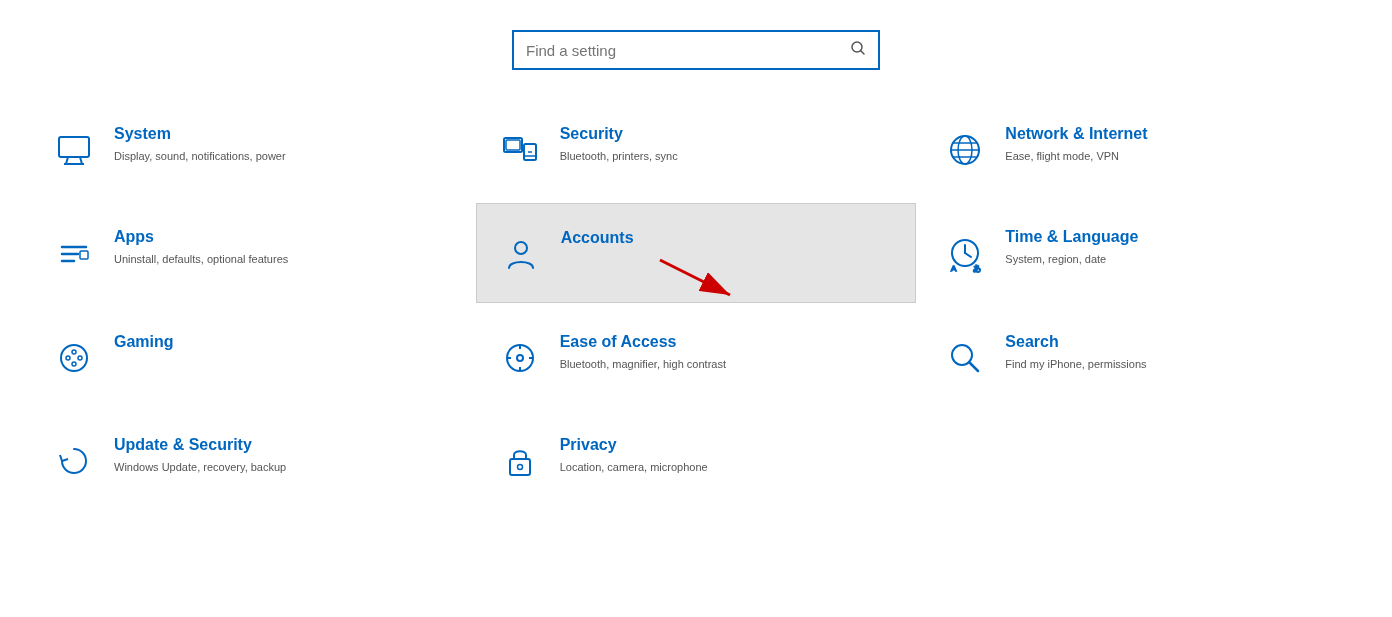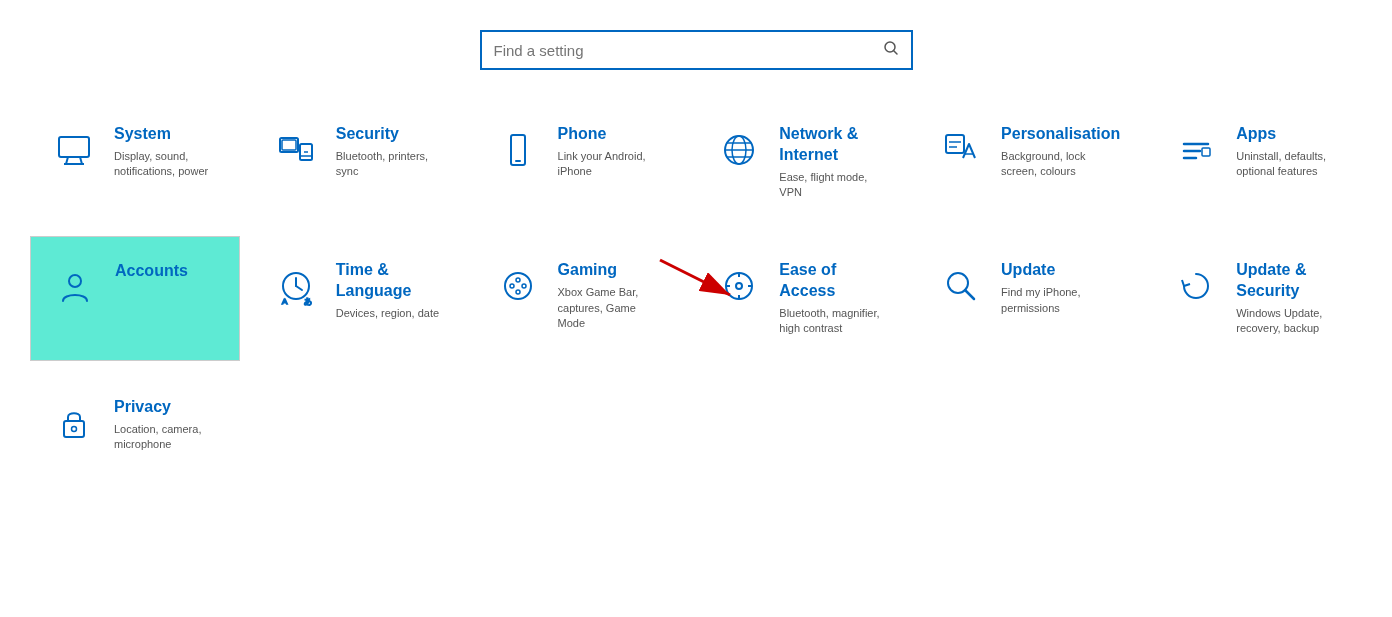--- a/index.html
+++ b/index.html
@@ -13,53 +13,53 @@
     }
     .search-bar-container {
       display: flex;
       justify-content: center;
       padding: 30px 0 20px 0;
     }
     .search-bar {
       display: flex;
       align-items: center;
       border: 2px solid #0067c0;
-      width: 433px;
+      width: 368px;
       padding: 8px 12px;
       background: #fff;
     }
     .search-bar input {
       border: none;
       outline: none;
       font-size: 15px;
       flex: 1;
       color: #666;
       font-family: 'Segoe UI', Arial, sans-serif;
     }
     .search-bar .search-icon-svg {
       color: #555;
       font-size: 16px;
     }
     .settings-grid {
       display: grid;
-      grid-template-columns: repeat(6, 1fr);
-      gap: 12px;
+      grid-template-columns: repeat(3, 1fr);
+      gap: 5px;
       padding: 10px 30px;
     }
     .settings-item {
       display: flex;
       flex-direction: row;
       align-items: flex-start;
       padding: 24px 20px 24px 20px;
       cursor: pointer;
       position: relative;
     }
     .settings-item.highlighted {
       border: 1.5px solid #ccc;
-      background: #5eead4;
+      background: #e5e5e5;
     }
     .settings-item .icon-container {
       width: 48px;
       height: 48px;
       flex-shrink: 0;
       display: flex;
       align-items: center;
       justify-content: center;
       margin-right: 16px;
       margin-top: 2px;
@@ -137,62 +137,35 @@
     </svg>
     </div>
     <div class="text-container">
       <div class="item-title">Security</div>
       <div class="item-desc">Bluetooth, printers, sync</div>
     </div>
   </div>
     <div class="settings-item">
     <div class="icon-container">
       <svg viewBox="0 0 40 40" fill="none" xmlns="http://www.w3.org/2000/svg">
-      <rect x="13" y="5" width="14" height="30" rx="2" stroke="#0067c0" stroke-width="2"></rect>
-      <line x1="18" y1="31" x2="22" y2="31" stroke="#0067c0" stroke-width="2" stroke-linecap="round"></line>
-    </svg>
-    </div>
-    <div class="text-container">
-      <div class="item-title">Phone</div>
-      <div class="item-desc">Link your Android, iPhone</div>
-    </div>
-  </div>
-    <div class="settings-item">
-    <div class="icon-container">
-      <svg viewBox="0 0 40 40" fill="none" xmlns="http://www.w3.org/2000/svg">
       <circle cx="20" cy="20" r="14" stroke="#0067c0" stroke-width="2"></circle>
       <ellipse cx="20" cy="20" rx="7" ry="14" stroke="#0067c0" stroke-width="1.5"></ellipse>
       <line x1="6" y1="20" x2="34" y2="20" stroke="#0067c0" stroke-width="1.5"></line>
       <line x1="8" y1="13" x2="32" y2="13" stroke="#0067c0" stroke-width="1.5"></line>
       <line x1="8" y1="27" x2="32" y2="27" stroke="#0067c0" stroke-width="1.5"></line>
     </svg>
     </div>
     <div class="text-container">
       <div class="item-title">Network &amp; Internet</div>
       <div class="item-desc">Ease, flight mode, VPN</div>
     </div>
   </div>
     <div class="settings-item">
     <div class="icon-container">
       <svg viewBox="0 0 40 40" fill="none" xmlns="http://www.w3.org/2000/svg">
-      <rect x="5" y="5" width="18" height="18" rx="2" stroke="#0067c0" stroke-width="2"></rect>
-      <line x1="8" y1="12" x2="20" y2="12" stroke="#0067c0" stroke-width="1.5"></line>
-      <line x1="8" y1="17" x2="16" y2="17" stroke="#0067c0" stroke-width="1.5"></line>
-      <path d="M22 28 L28 14 L34 28" stroke="#0067c0" stroke-width="2" stroke-linejoin="round"></path>
-      <line x1="24" y1="24" x2="32" y2="24" stroke="#0067c0" stroke-width="1.5"></line>
-    </svg>
-    </div>
-    <div class="text-container">
-      <div class="item-title">Personalisation</div>
-      <div class="item-desc">Background, lock screen, colours</div>
-    </div>
-  </div>
-    <div class="settings-item">
-    <div class="icon-container">
-      <svg viewBox="0 0 40 40" fill="none" xmlns="http://www.w3.org/2000/svg">
       <line x1="8" y1="14" x2="32" y2="14" stroke="#0067c0" stroke-width="2.5" stroke-linecap="round"></line>
       <line x1="8" y1="21" x2="24" y2="21" stroke="#0067c0" stroke-width="2.5" stroke-linecap="round"></line>
       <line x1="8" y1="28" x2="20" y2="28" stroke="#0067c0" stroke-width="2.5" stroke-linecap="round"></line>
       <rect x="26" y="18" width="8" height="8" rx="1" stroke="#0067c0" stroke-width="1.5" fill="none"></rect>
     </svg>
     </div>
     <div class="text-container">
       <div class="item-title">Apps</div>
       <div class="item-desc">Uninstall, defaults, optional features</div>
     </div>
@@ -213,36 +186,35 @@
       <svg viewBox="0 0 40 40" fill="none" xmlns="http://www.w3.org/2000/svg">
       <circle cx="20" cy="20" r="13" stroke="#0067c0" stroke-width="2"></circle>
       <line x1="20" y1="12" x2="20" y2="20" stroke="#0067c0" stroke-width="2" stroke-linecap="round"></line>
       <line x1="20" y1="20" x2="26" y2="24" stroke="#0067c0" stroke-width="2" stroke-linecap="round"></line>
       <text x="6" y="38" font-size="8" fill="#0067c0" font-family="Arial">A</text>
       <text x="28" y="38" font-size="8" fill="#0067c0" font-family="Arial">あ</text>
     </svg>
     </div>
     <div class="text-container">
       <div class="item-title">Time &amp; Language</div>
-      <div class="item-desc">Devices, region, date</div>
+      <div class="item-desc">System, region, date</div>
     </div>
   </div>
     <div class="settings-item">
     <div class="icon-container">
       <svg viewBox="0 0 40 40" fill="none" xmlns="http://www.w3.org/2000/svg">
       <circle cx="20" cy="20" r="13" stroke="#0067c0" stroke-width="2"></circle>
       <circle cx="14" cy="20" r="2" stroke="#0067c0" stroke-width="1.5" fill="none"></circle>
       <circle cx="20" cy="14" r="2" stroke="#0067c0" stroke-width="1.5" fill="none"></circle>
       <circle cx="26" cy="20" r="2" stroke="#0067c0" stroke-width="1.5" fill="none"></circle>
       <circle cx="20" cy="26" r="2" stroke="#0067c0" stroke-width="1.5" fill="none"></circle>
     </svg>
     </div>
     <div class="text-container">
       <div class="item-title">Gaming</div>
-      <div class="item-desc">Xbox Game Bar, captures, Game Mode</div>
     </div>
   </div>
     <div class="settings-item">
     <div class="icon-container">
       <svg viewBox="0 0 40 40" fill="none" xmlns="http://www.w3.org/2000/svg">
       <circle cx="20" cy="20" r="13" stroke="#0067c0" stroke-width="2"></circle>
       <line x1="20" y1="7" x2="20" y2="11" stroke="#0067c0" stroke-width="2"></line>
       <line x1="20" y1="29" x2="20" y2="33" stroke="#0067c0" stroke-width="2"></line>
       <line x1="7" y1="20" x2="11" y2="20" stroke="#0067c0" stroke-width="2"></line>
       <line x1="29" y1="20" x2="33" y2="20" stroke="#0067c0" stroke-width="2"></line>
@@ -255,21 +227,21 @@
     </div>
   </div>
     <div class="settings-item">
     <div class="icon-container">
       <svg viewBox="0 0 40 40" fill="none" xmlns="http://www.w3.org/2000/svg">
       <circle cx="17" cy="17" r="10" stroke="#0067c0" stroke-width="2"></circle>
       <line x1="24" y1="24" x2="33" y2="33" stroke="#0067c0" stroke-width="2.5" stroke-linecap="round"></line>
     </svg>
     </div>
     <div class="text-container">
-      <div class="item-title">Update</div>
+      <div class="item-title">Search</div>
       <div class="item-desc">Find my iPhone, permissions</div>
     </div>
   </div>
     <div class="settings-item">
     <div class="icon-container">
       <svg viewBox="0 0 40 40" fill="none" xmlns="http://www.w3.org/2000/svg">
       <path d="M20 8 A12 12 0 1 1 8 20" stroke="#0067c0" stroke-width="2" fill="none" stroke-linecap="round"></path>
       <polyline points="6,14 8,20 14,18" stroke="#0067c0" stroke-width="2" fill="none" stroke-linejoin="round"></polyline>
     </svg>
     </div>

